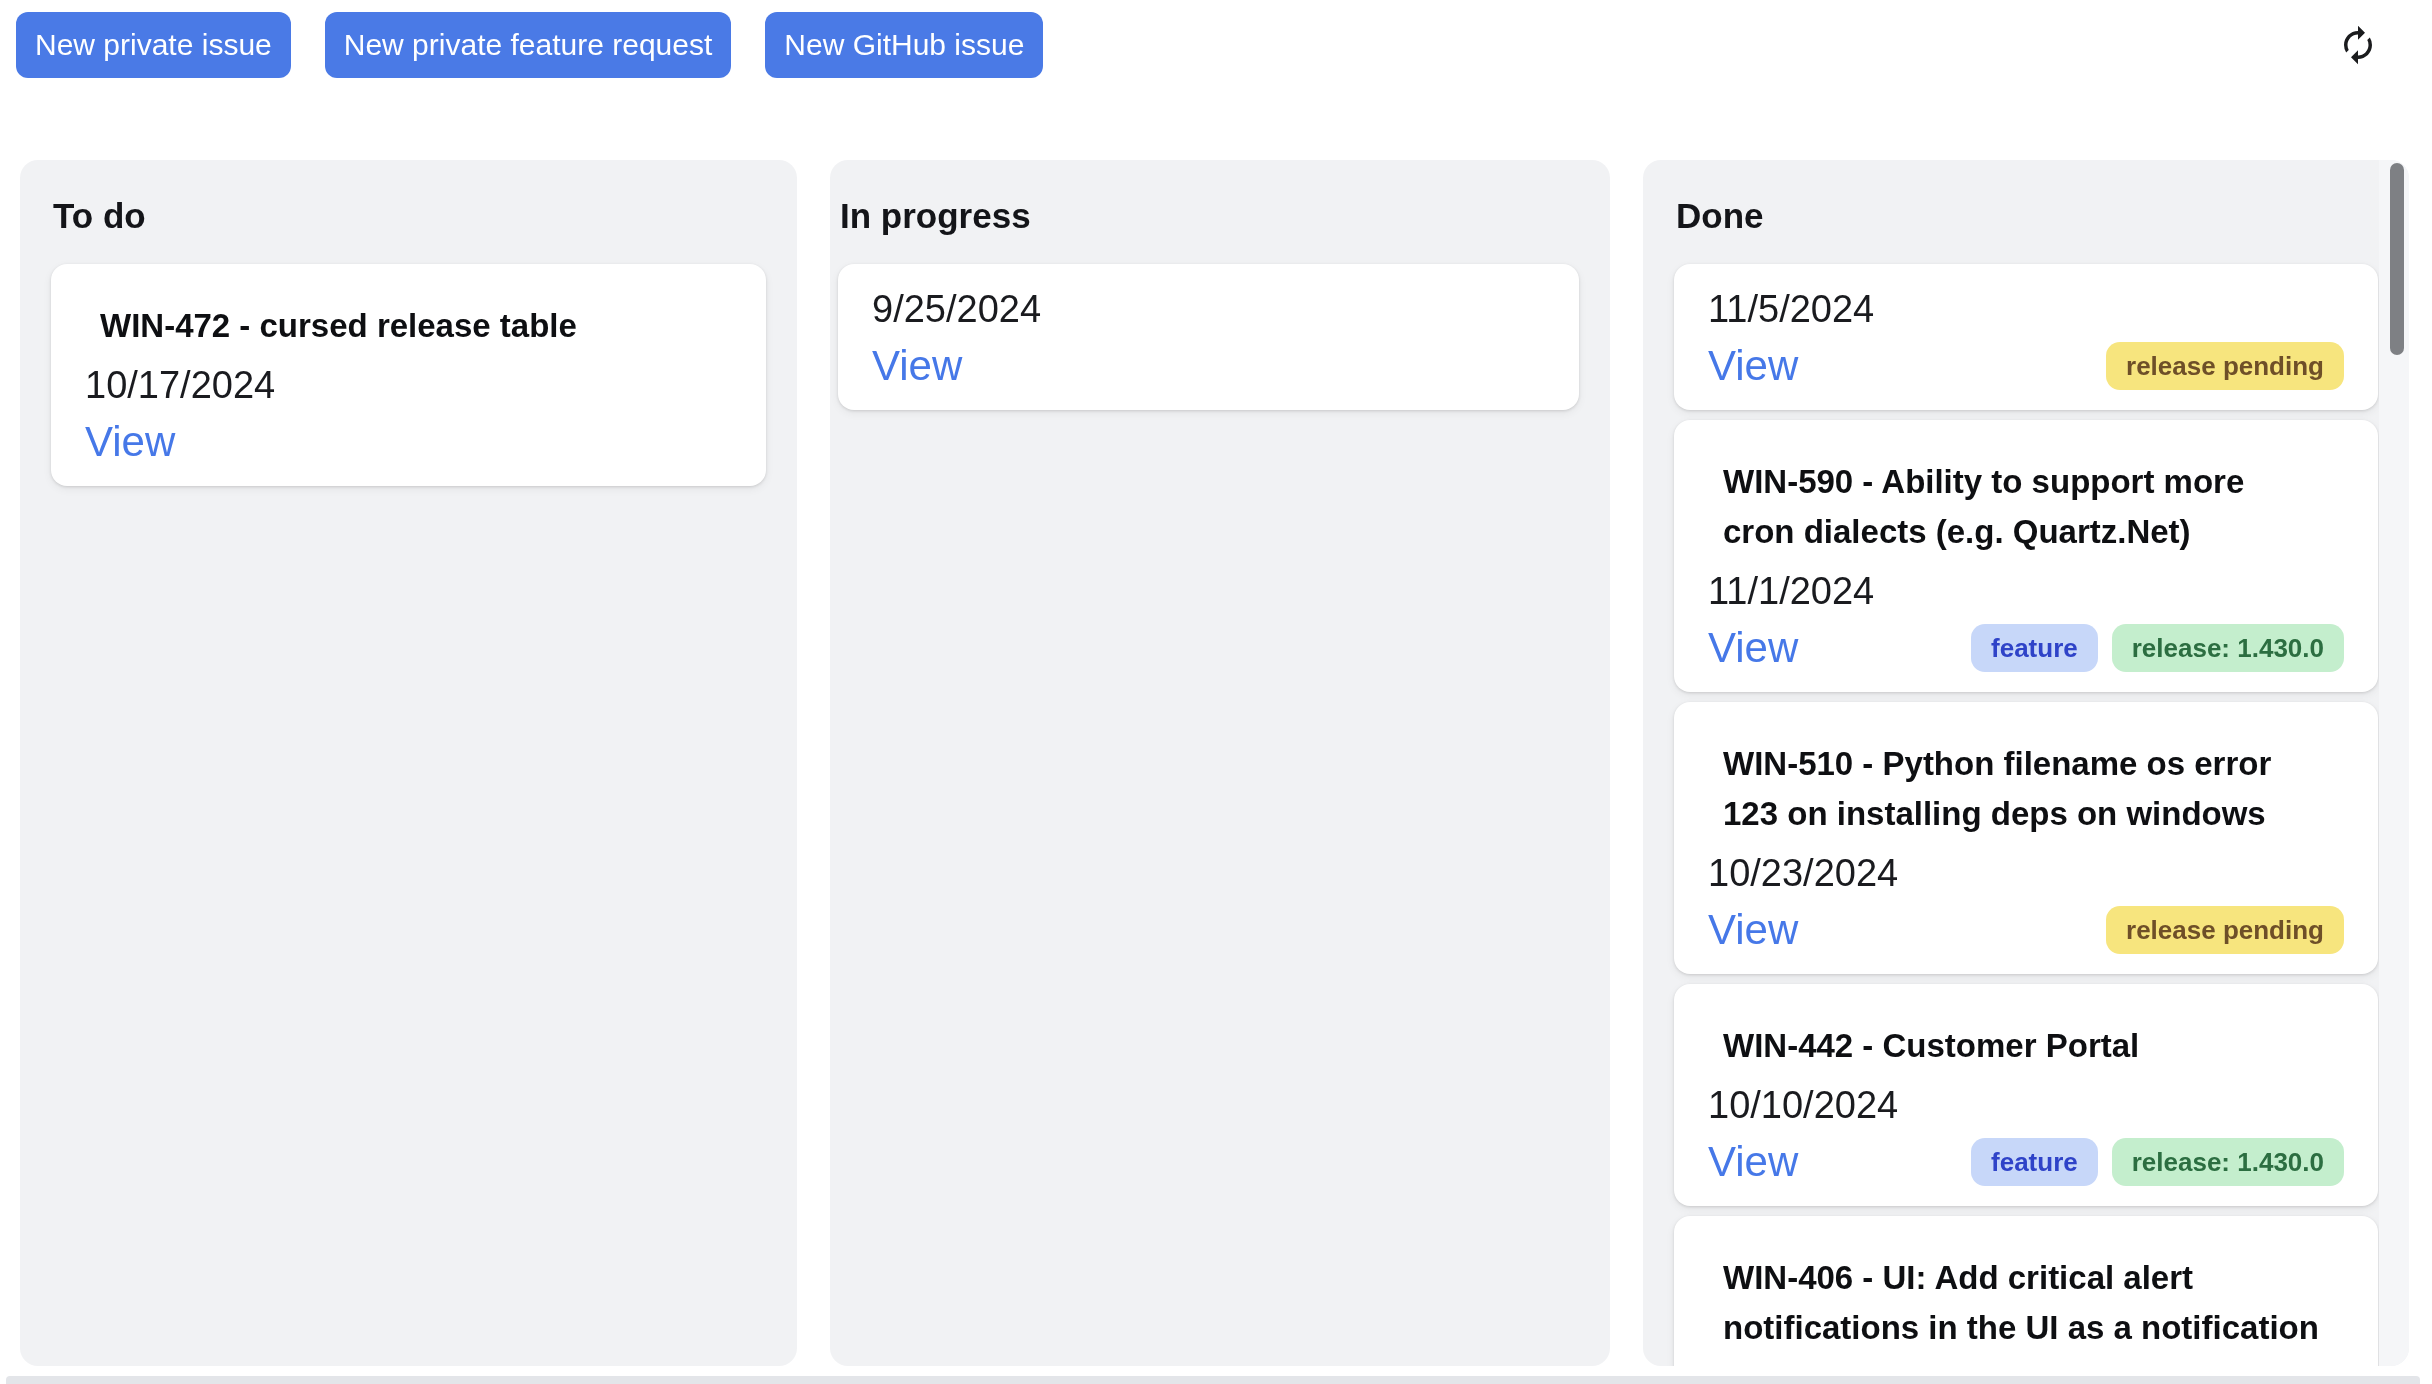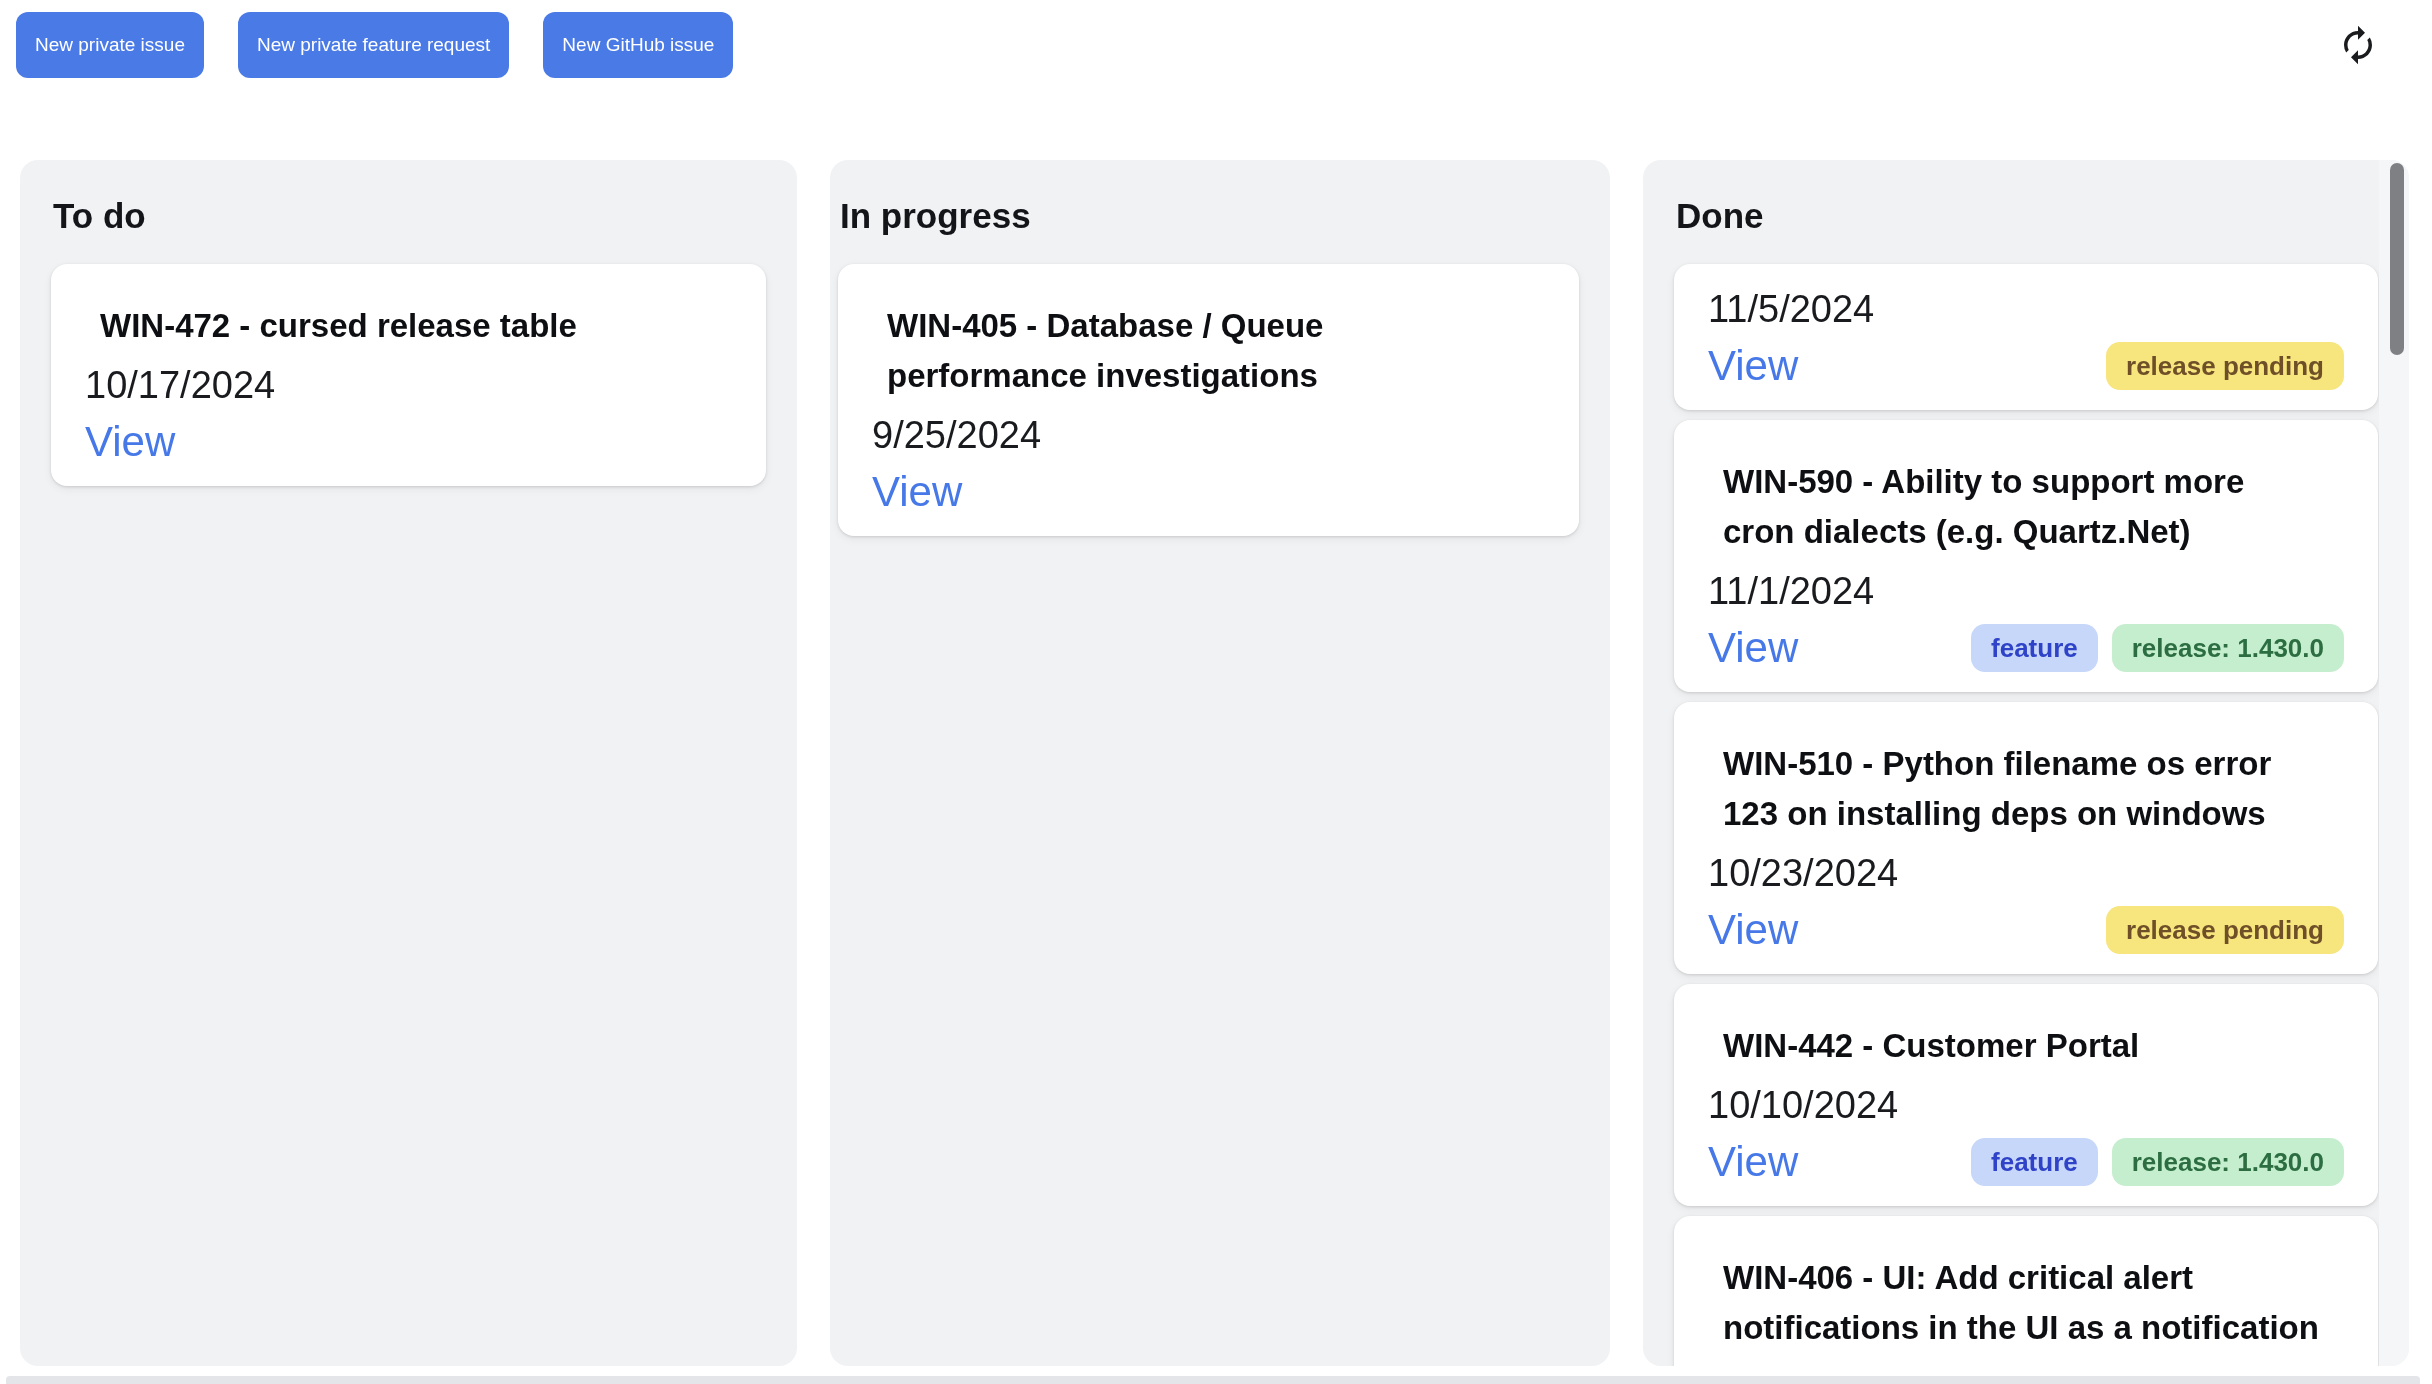--- a/index.html
+++ b/index.html
@@ -14,21 +14,21 @@
   html,body{margin:0;padding:0;}
   body{
     width:2432px;height:1384px;overflow:hidden;background:#ffffff;
     font-family:"Liberation Sans",sans-serif;position:relative;
   }
   
   .btn-row{position:absolute;left:16px;top:12px;display:flex;gap:34px;}
   .tb-btn{
     height:66px;padding:0 19px;border:none;border-radius:12px;
     background:var(--button-bg);color:var(--button-text);
-    font-family:inherit;font-size:19px;font-weight:500;line-height:66px;
+    font-family:inherit;font-size:30px;font-weight:500;line-height:66px;
     cursor:pointer;white-space:nowrap;
   }
   .refresh-btn{
     position:absolute;top:22px;right:50px;width:48px;height:48px;
     background:none;border:none;padding:0;cursor:pointer;
   }
   .refresh-btn svg{width:42px;height:42px;fill:#1b1c1e;transform:scaleX(-1);}
   
   .board{position:absolute;left:20px;top:160px;display:flex;gap:33px;}
   .column{
@@ -102,21 +102,20 @@
       <div class="badges"></div>
     </div>
   </article>
         </div>
 
   </section>
       <section class="column">
     <h2 class="column-title">In progress</h2>
     <div class="cards">
           <article class="card">
-    <h3 class="card-title">WIN-405 - Database / Queue performance investigations</h3>
     <div class="card-date">9/25/2024</div>
     <div class="card-footer">
       <a class="view-link" href="#">View</a>
       <div class="badges"></div>
     </div>
   </article>
         </div>
 
   </section>
       <section class="column">

